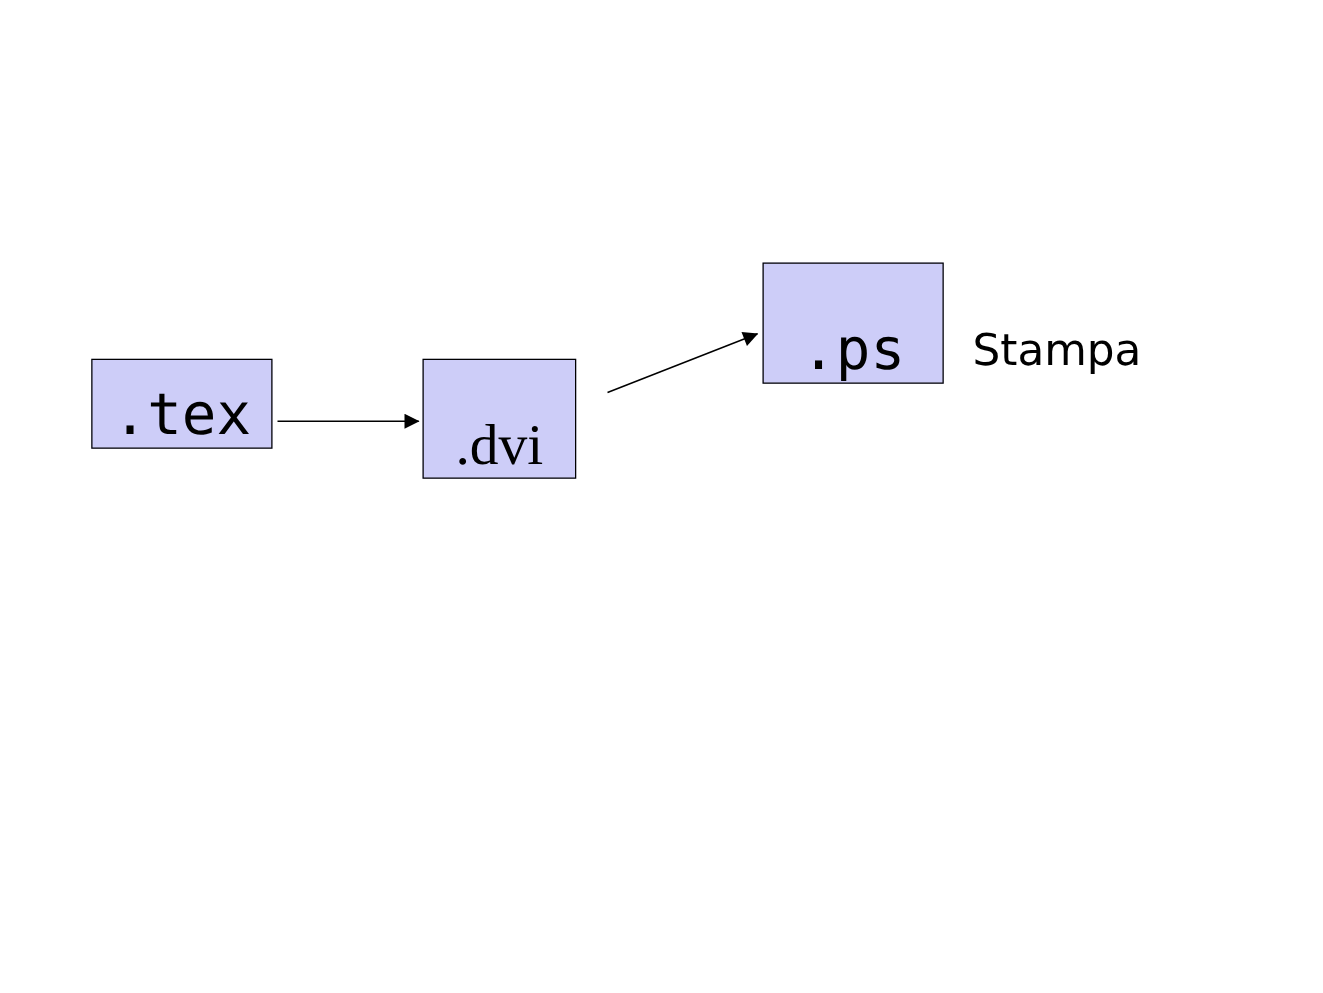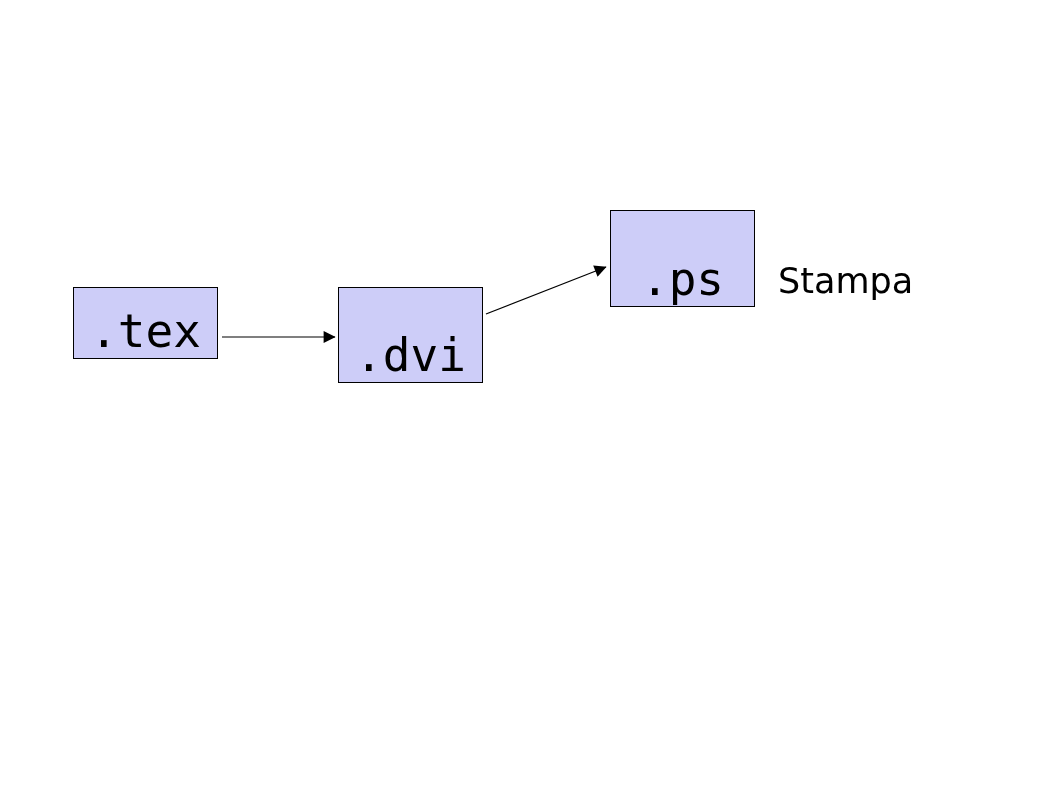--- a/index.html
+++ b/index.html
@@ -30,21 +30,21 @@
     border: 1px solid #000000;
     display: flex;
     align-items: flex-end;
     justify-content: center;
     font-family: "DejaVu Sans Mono", "Liberation Mono", monospace;
     font-size: 46px;
     color: #000000;
     white-space: nowrap;
   }
   .node-tex { left: 73px;  top: 287px; width: 145px; height: 72px; }
-  .node-dvi { left: 338px; top: 287px; width: 145px; height: 96px; }
+  .node-dvi { left: 338px; top: 287px; width: 123px; height: 96px; font-family: Liberation Serif, serif; }
   .node-ps  { left: 610px; top: 210px; width: 145px; height: 97px; }
   .annotation {
     position: absolute;
     left: 778px;
     top: 239px;
     font-family: "DejaVu Sans", "Liberation Sans", sans-serif;
     font-size: 35px;
     line-height: 1;
     color: #000000;
     white-space: nowrap;

